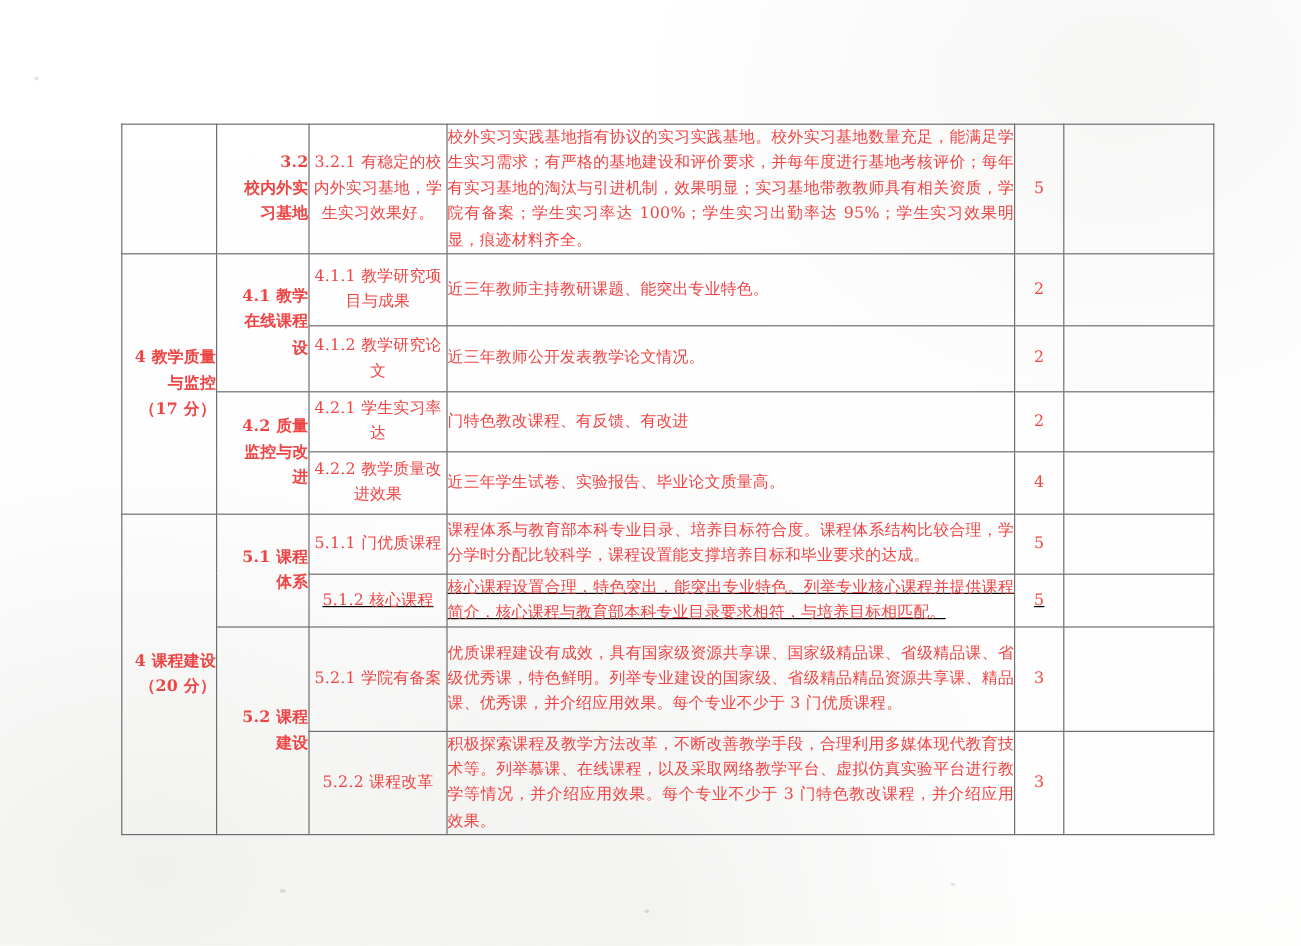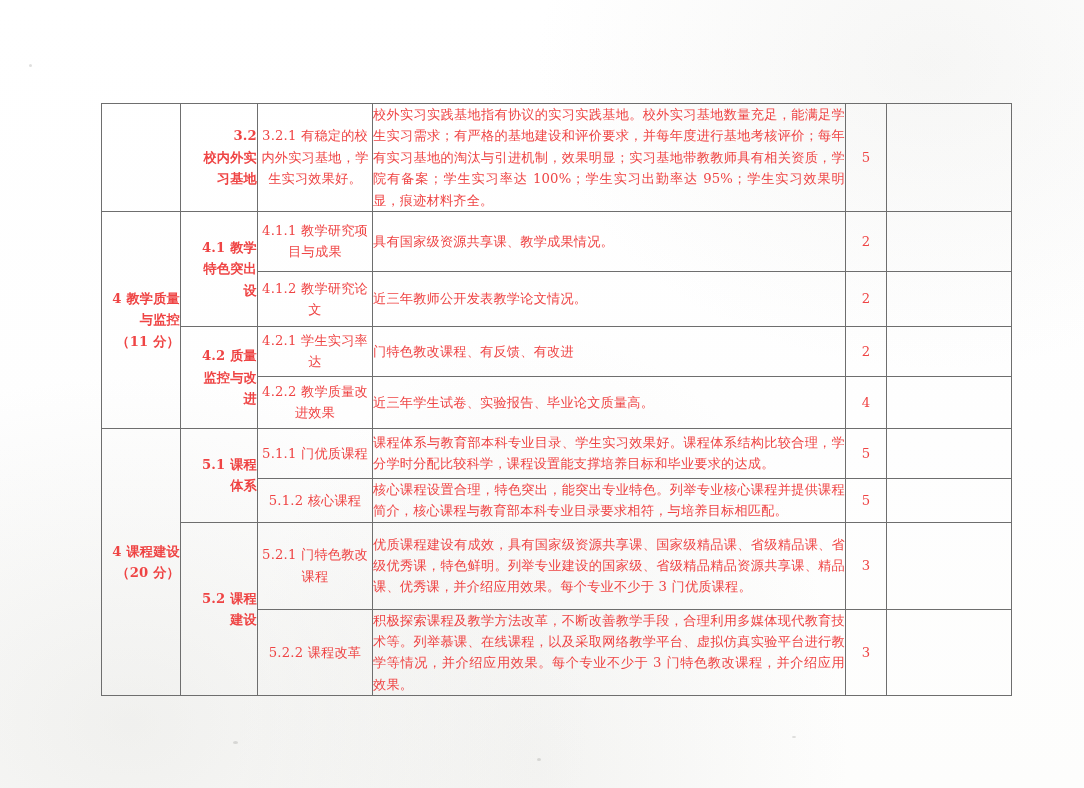--- a/index.html
+++ b/index.html
@@ -129,29 +129,29 @@
         <td class="item-cell ink">3.2.1 有稳定的校内外实习基地，学生实习效果好。</td>
         <td class="desc-cell ink">校外实习实践基地指有协议的实习实践基地。校外实习基地数量充足，能满足学生实习需求；有严格的基地建设和评价要求，并每年度进行基地考核评价；每年有实习基地的淘汰与引进机制，效果明显；实习基地带教教师具有相关资质，学院有备案；学生实习率达 100%；学生实习出勤率达 95%；学生实习效果明显，痕迹材料齐全。</td>
         <td class="score-cell ink">5</td>
         <td class="blank-cell"></td>
       </tr>
 
       <tr style="height:60px;">
         <td class="cat-cell ink" rowspan="4">
           <span class="ln">4 教学质量</span>
           <span class="ln">与监控</span>
-          <span class="ln">（11 分）</span>
+          <span class="ln">（17 分）</span>
         </td>
         <td class="sub-cell ink" rowspan="2">
           <span class="ln">4.1 教学</span>
-          <span class="ln">特色突出</span>
+          <span class="ln">在线课程</span>
           <span class="ln">设</span>
         </td>
         <td class="item-cell ink">4.1.1 教学研究项目与成果</td>
-        <td class="desc-cell ink">具有国家级资源共享课、教学成果情况。</td>
+        <td class="desc-cell ink">近三年教师主持教研课题、能突出专业特色。</td>
         <td class="score-cell ink">2</td>
         <td class="blank-cell"></td>
       </tr>
 
       <tr style="height:55px;">
         <td class="item-cell ink">4.1.2 教学研究论文</td>
         <td class="desc-cell ink">近三年教师公开发表教学论文情况。</td>
         <td class="score-cell ink">2</td>
         <td class="blank-cell"></td>
       </tr>
@@ -178,38 +178,38 @@
       <tr style="height:50px;">
         <td class="cat-cell ink" rowspan="4">
           <span class="ln">4 课程建设</span>
           <span class="ln">（20 分）</span>
         </td>
         <td class="sub-cell ink" rowspan="2">
           <span class="ln">5.1 课程</span>
           <span class="ln">体系</span>
         </td>
         <td class="item-cell ink">5.1.1 门优质课程</td>
-        <td class="desc-cell ink">课程体系与教育部本科专业目录、学生实习效果好。课程体系结构比较合理，学分学时分配比较科学，课程设置能支撑培养目标和毕业要求的达成。</td>
+        <td class="desc-cell ink">课程体系与教育部本科专业目录、培养目标符合度。课程体系结构比较合理，学分学时分配比较科学，课程设置能支撑培养目标和毕业要求的达成。</td>
         <td class="score-cell ink">5</td>
         <td class="blank-cell"></td>
       </tr>
 
-      <tr style="height:42px;">
+      <tr style="height:42px;text-decoration:underline;">
         <td class="item-cell ink">5.1.2 核心课程</td>
         <td class="desc-cell ink">核心课程设置合理，特色突出，能突出专业特色。列举专业核心课程并提供课程简介，核心课程与教育部本科专业目录要求相符，与培养目标相匹配。</td>
         <td class="score-cell ink">5</td>
         <td class="blank-cell"></td>
       </tr>
 
       <tr style="height:87px;">
         <td class="sub-cell ink" rowspan="2">
           <span class="ln">5.2 课程</span>
           <span class="ln">建设</span>
         </td>
-        <td class="item-cell ink">5.2.1 门特色教改课程</td>
+        <td class="item-cell ink">5.2.1 学院有备案</td>
         <td class="desc-cell ink">优质课程建设有成效，具有国家级资源共享课、国家级精品课、省级精品课、省级优秀课，特色鲜明。列举专业建设的国家级、省级精品精品资源共享课、精品课、优秀课，并介绍应用效果。每个专业不少于 3 门优质课程。</td>
         <td class="score-cell ink">3</td>
         <td class="blank-cell"></td>
       </tr>
 
       <tr style="height:84px;">
         <td class="item-cell ink">5.2.2 课程改革</td>
         <td class="desc-cell ink">积极探索课程及教学方法改革，不断改善教学手段，合理利用多媒体现代教育技术等。列举慕课、在线课程，以及采取网络教学平台、虚拟仿真实验平台进行教学等情况，并介绍应用效果。每个专业不少于 3 门特色教改课程，并介绍应用效果。</td>
         <td class="score-cell ink">3</td>
         <td class="blank-cell"></td>

